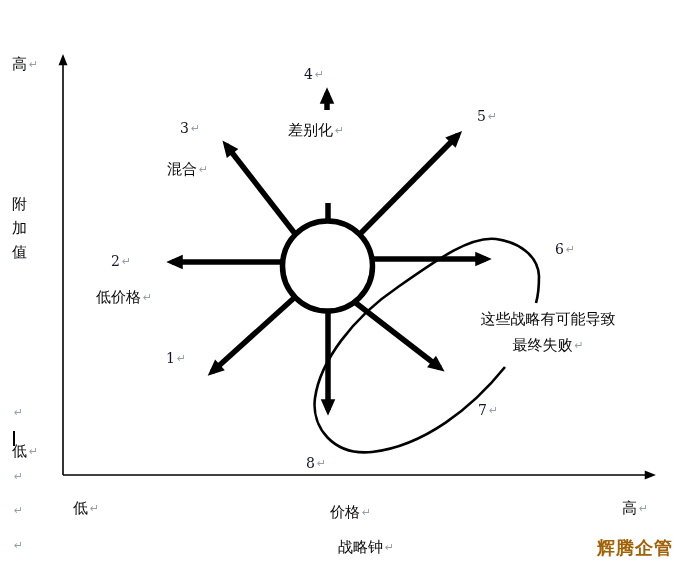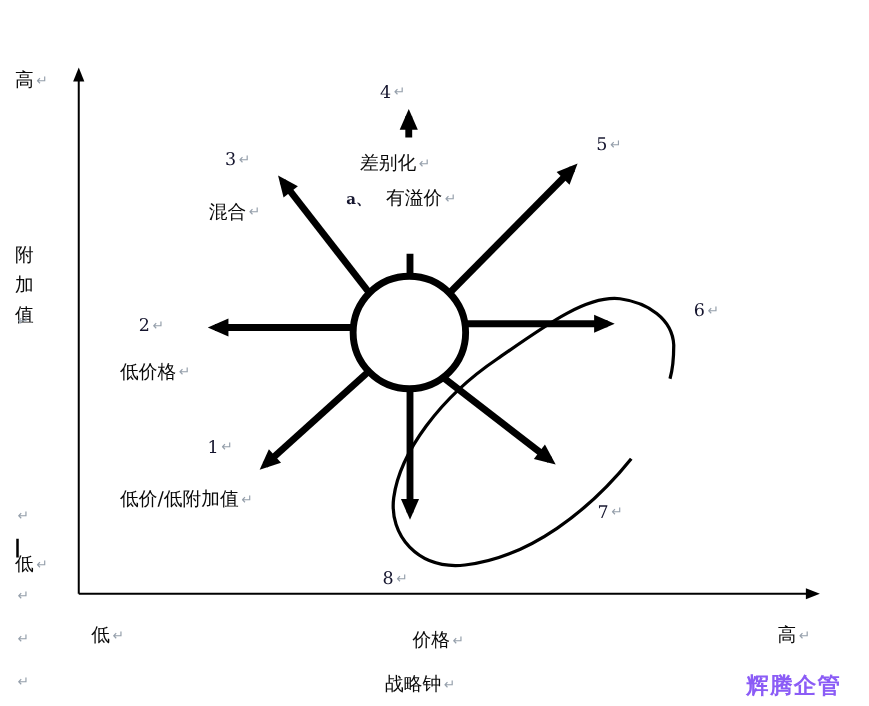--- a/index.html
+++ b/index.html
@@ -66,37 +66,39 @@
 
   <span class="cr-float" style="left:14px;top:406px">↵</span>
   <span class="cr-float" style="left:14px;top:470px">↵</span>
   <span class="cr-float" style="left:14px;top:504px">↵</span>
   <span class="cr-float" style="left:14px;top:539px">↵</span>
 
   <div class="lbl" style="left:73px;top:499px"><span>低</span><span class="cr">↵</span></div>
   <div class="lbl" style="left:330px;top:503px"><span>价格</span><span class="cr">↵</span></div>
   <div class="lbl" style="left:622px;top:499px"><span>高</span><span class="cr">↵</span></div>
 
-  <div class="lbl" style="left:308px;top:538px"><span>战略钟</span><span class="cr">↵</span></div>
+  <div class="lbl" style="left:338px;top:538px"><span>战略钟</span><span class="cr">↵</span></div>
 
   <div class="num" style="left:166px;top:350px"><span>1</span><span class="cr">↵</span></div>
-  <div class="lbl" style="left:96px;top:390px"><span>低价/低附加值</span><span class="cr">↵</span></div>
 
   <div class="num" style="left:111px;top:253px"><span>2</span><span class="cr">↵</span></div>
   <div class="lbl" style="left:96px;top:288px"><span>低价格</span><span class="cr">↵</span></div>
 
   <div class="num" style="left:180px;top:120px"><span>3</span><span class="cr">↵</span></div>
   <div class="lbl" style="left:167px;top:160px"><span>混合</span><span class="cr">↵</span></div>
 
   <div class="num" style="left:304px;top:66px"><span>4</span><span class="cr">↵</span></div>
   <div class="lbl" style="left:288px;top:121px"><span>差别化</span><span class="cr">↵</span></div>
-  <div class="lbl" style="left:277px;top:149px"><span class="subprefix">a、</span><span class="subgap"></span><span>有溢价</span><span class="cr">↵</span></div>
 
   <div class="num" style="left:477px;top:108px"><span>5</span><span class="cr">↵</span></div>
 
   <div class="num" style="left:555px;top:241px"><span>6</span><span class="cr">↵</span></div>
   <div class="num" style="left:478px;top:402px"><span>7</span><span class="cr">↵</span></div>
   <div class="num" style="left:306px;top:455px"><span>8</span><span class="cr">↵</span></div>
 
+  <div class="annot">
+    <div>这些战略有可能导致</div>
+    <div><span>最终失败</span><span class="cr">↵</span></div>
+  </div>
 
-  <div class="watermark" style="color: #8b5cf6; font-family: Liberation Mono, monospace;">辉腾企管</div>
+  <div class="watermark" style="color: #a16207; font-family: Liberation Mono, monospace;">辉腾企管</div>
 
 </div>
 
 </body></html>

